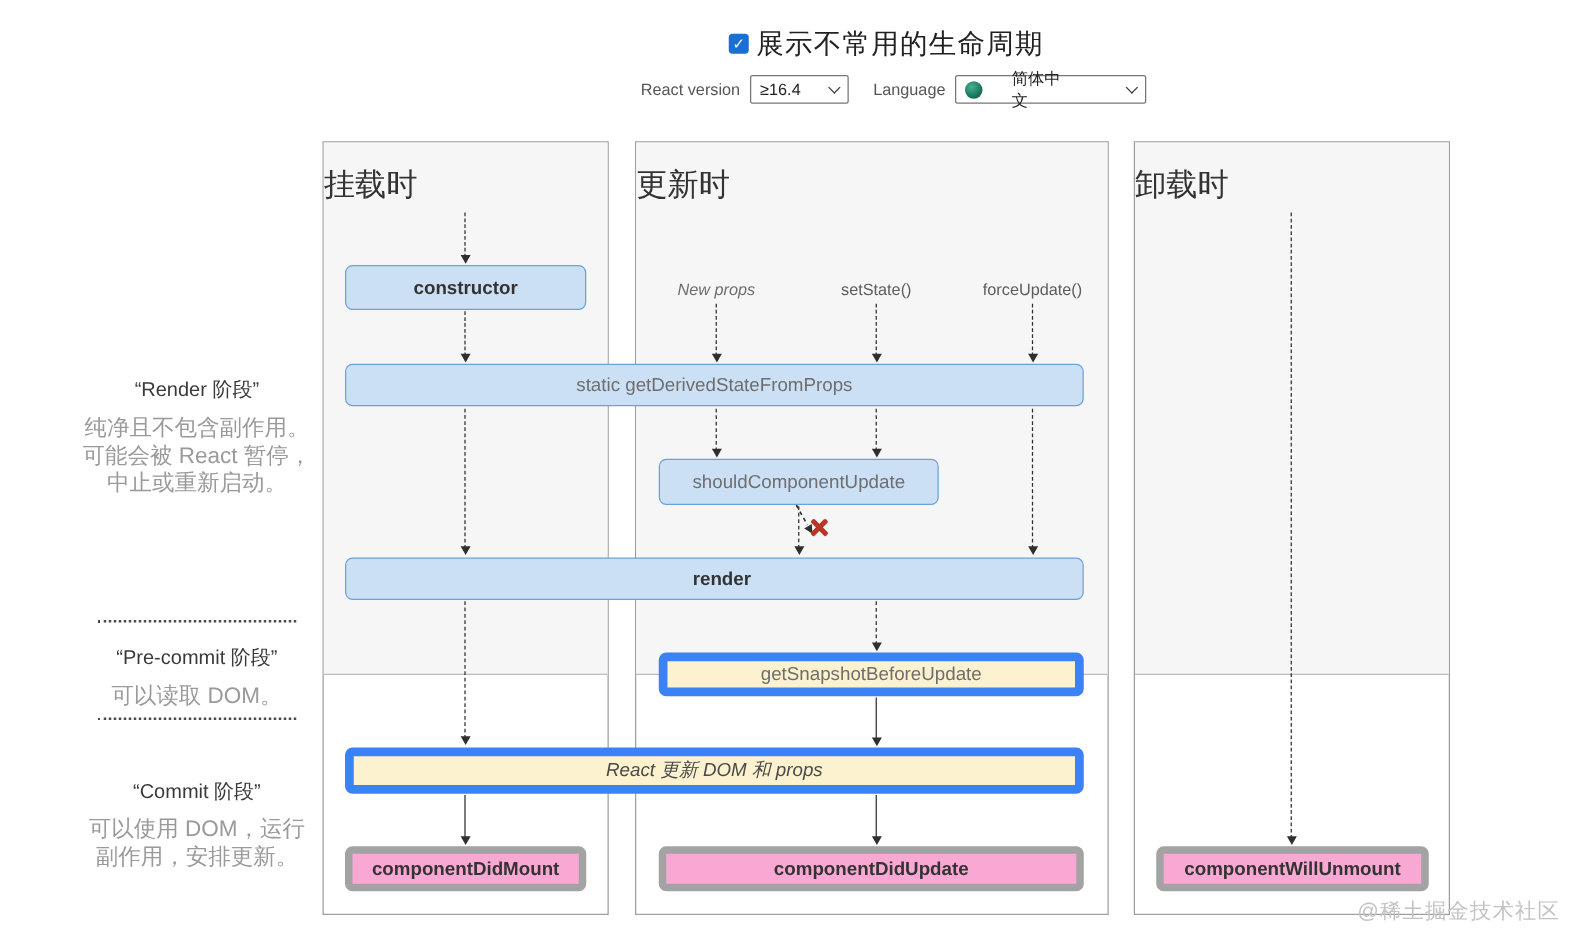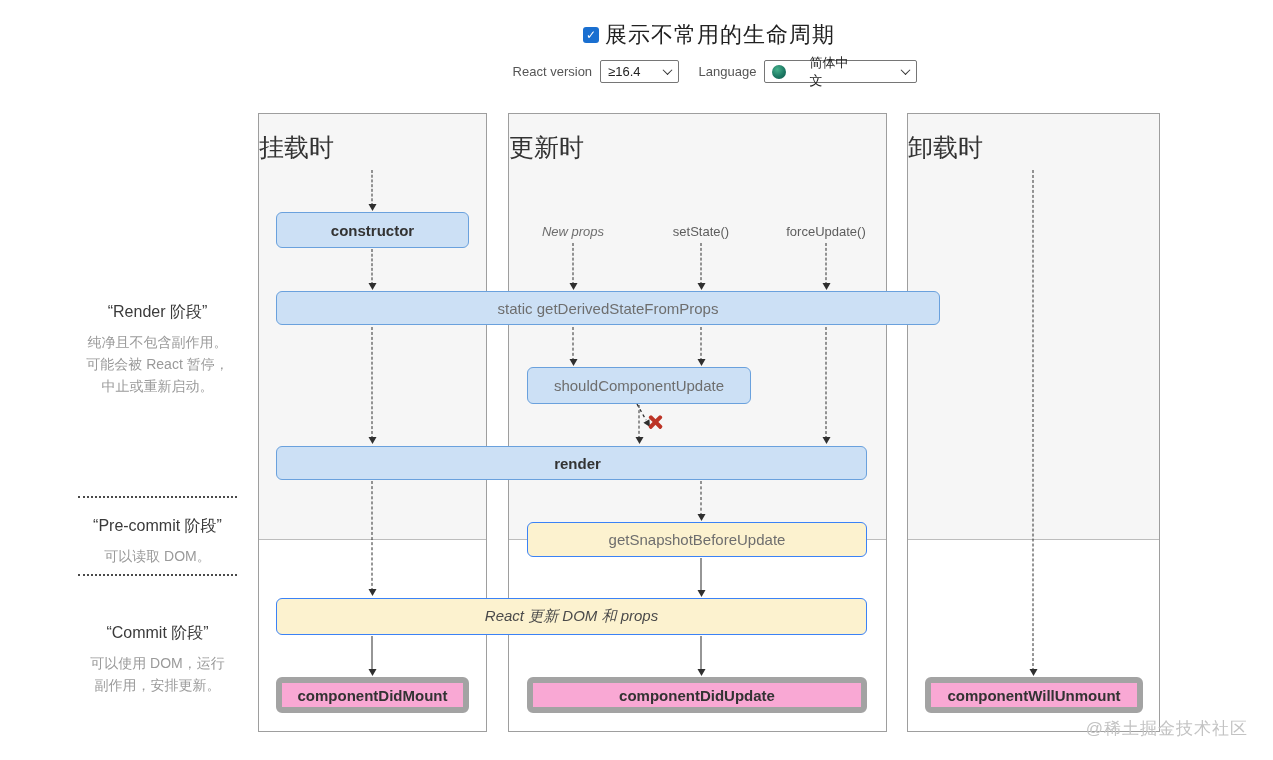--- a/index.html
+++ b/index.html
@@ -22,41 +22,41 @@
   .select .chev { width:7px; height:7px; border-right:1.6px solid #333; border-bottom:1.6px solid #333;
     transform:rotate(45deg) translate(-1px,-1px); flex:0 0 auto; }
   .select.lang { width:153px; }
   .select.lang .spacer { flex:1; }
   .globe { width:14px; height:14px; border-radius:50%; flex:0 0 auto;
     background:radial-gradient(circle at 38% 32%, #46b18c 0%, #1d7a64 55%, #0e574a 100%); }
 
   
   .phase-block { position:absolute; left:57px; width:201px; text-align:center; }
   .phase-title { font-size:16px; color:#3a3a3a; margin-bottom:8px; }
-  .phase-line { font-size:14px; color:#9a9a9a; line-height:22px; }
+  .phase-line { font-size:18px; color:#9a9a9a; line-height:22px; }
   .phase-divider { position:absolute; left:78px; width:159px; border-top:2px dotted #4a4a4a; }
 
   
   .col { position:absolute; top:113px; height:619px; background:#fff; border:1px solid #9e9e9e; }
   .col .band { position:absolute; top:0; left:0; right:0; height:426px;
     background:#f6f6f6; border-bottom:1px solid #bdbdbd; }
   .col-title { position:absolute; top:17px; left:0; width:100%; 
     font-size:25px; color:#333; }
 
   
   .trigger { position:absolute; top:224px; transform:translateX(-50%);
     font-size:13px; color:#5d5d5d; white-space:nowrap; z-index:5; }
   .trigger.it { font-style:italic; color:#6d6d6d; }
 
   
   .node { position:absolute; z-index:6; border-radius:6px;
     display:flex; align-items:center; justify-content:center;
     font-size:15px; white-space:nowrap; }
   .node.blue   { background:#cce0f5; border:1px solid #6aa1dd; }
-  .node.yellow { background:#fcf2cf; border:1px solid #3b82f6; }
+  .node.yellow { background:#fcf2cf; border:7px solid #3b82f6; }
   .node.green  { background:#f9a8d4; border:6px solid #a3a3a3; }
   .node.common { font-weight:bold; color:#333; }
   .node.rare   { color:#6e6e6e; }
   .node.note   { font-style:italic; color:#4a4a4a; }
 
   
   .arrow { position:absolute; width:9px; transform:translateX(-4.5px); z-index:4; }
   .arrow .shaft { position:absolute; left:4px; top:0; bottom:5px; width:0; border-left:1px dashed #2f2f2f; }
   .arrow.solid .shaft { border-left-style:solid; }
   .arrow .head { position:absolute; bottom:0; left:0.5px; width:0; height:0;
@@ -209,21 +209,21 @@
       <span></span>
     </div>
 
   <div class="arrow" style="left:1033px; top:170px; height:506px;">
       <span class="shaft"></span>
       <span class="head"></span>
     </div>
 
   <div class="node blue common" style="left:276px; top:212px; width:193px; height:36px;">constructor</div>
 
-  <div class="node blue rare" style="left:276px; top:291px; width:664px; height:34px;">static getDerivedStateFromProps</div>
+  <div class="node blue rare" style="left:276px; top:291px; width:591px; height:34px;">static getDerivedStateFromProps</div>
 
   <div class="node blue rare" style="left:527px; top:367px; width:224px; height:37px;">shouldComponentUpdate</div>
 
   <div class="node blue common" style="left:276px; top:446px; width:591px; height:34px;padding-left:12px;">render</div>
 
   <div class="node yellow rare" style="left:527px; top:522px; width:340px; height:35px;">getSnapshotBeforeUpdate</div>
 
   <div class="node yellow note" style="left:276px; top:598px; width:591px; height:37px;">React 更新 DOM 和 props</div>
 
   <div class="node green common" style="left:276px; top:677px; width:193px; height:36px;">componentDidMount</div>

